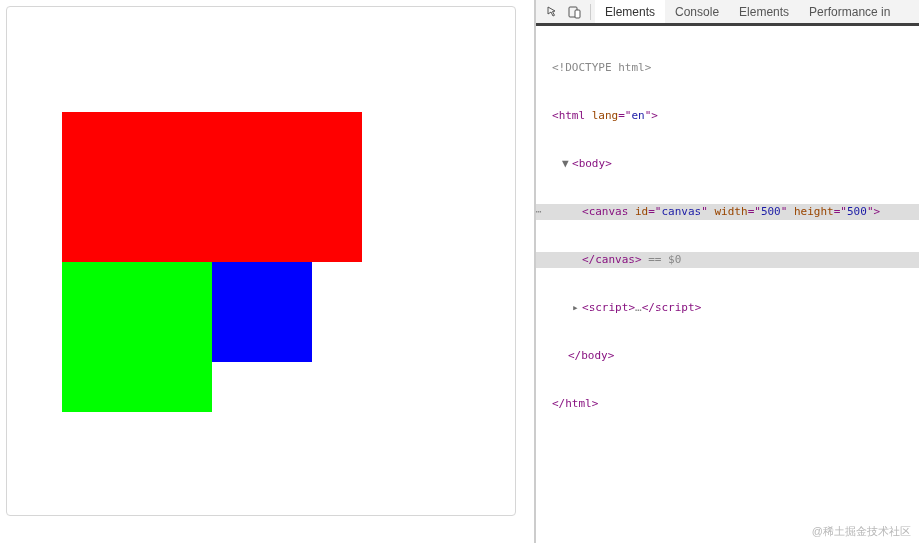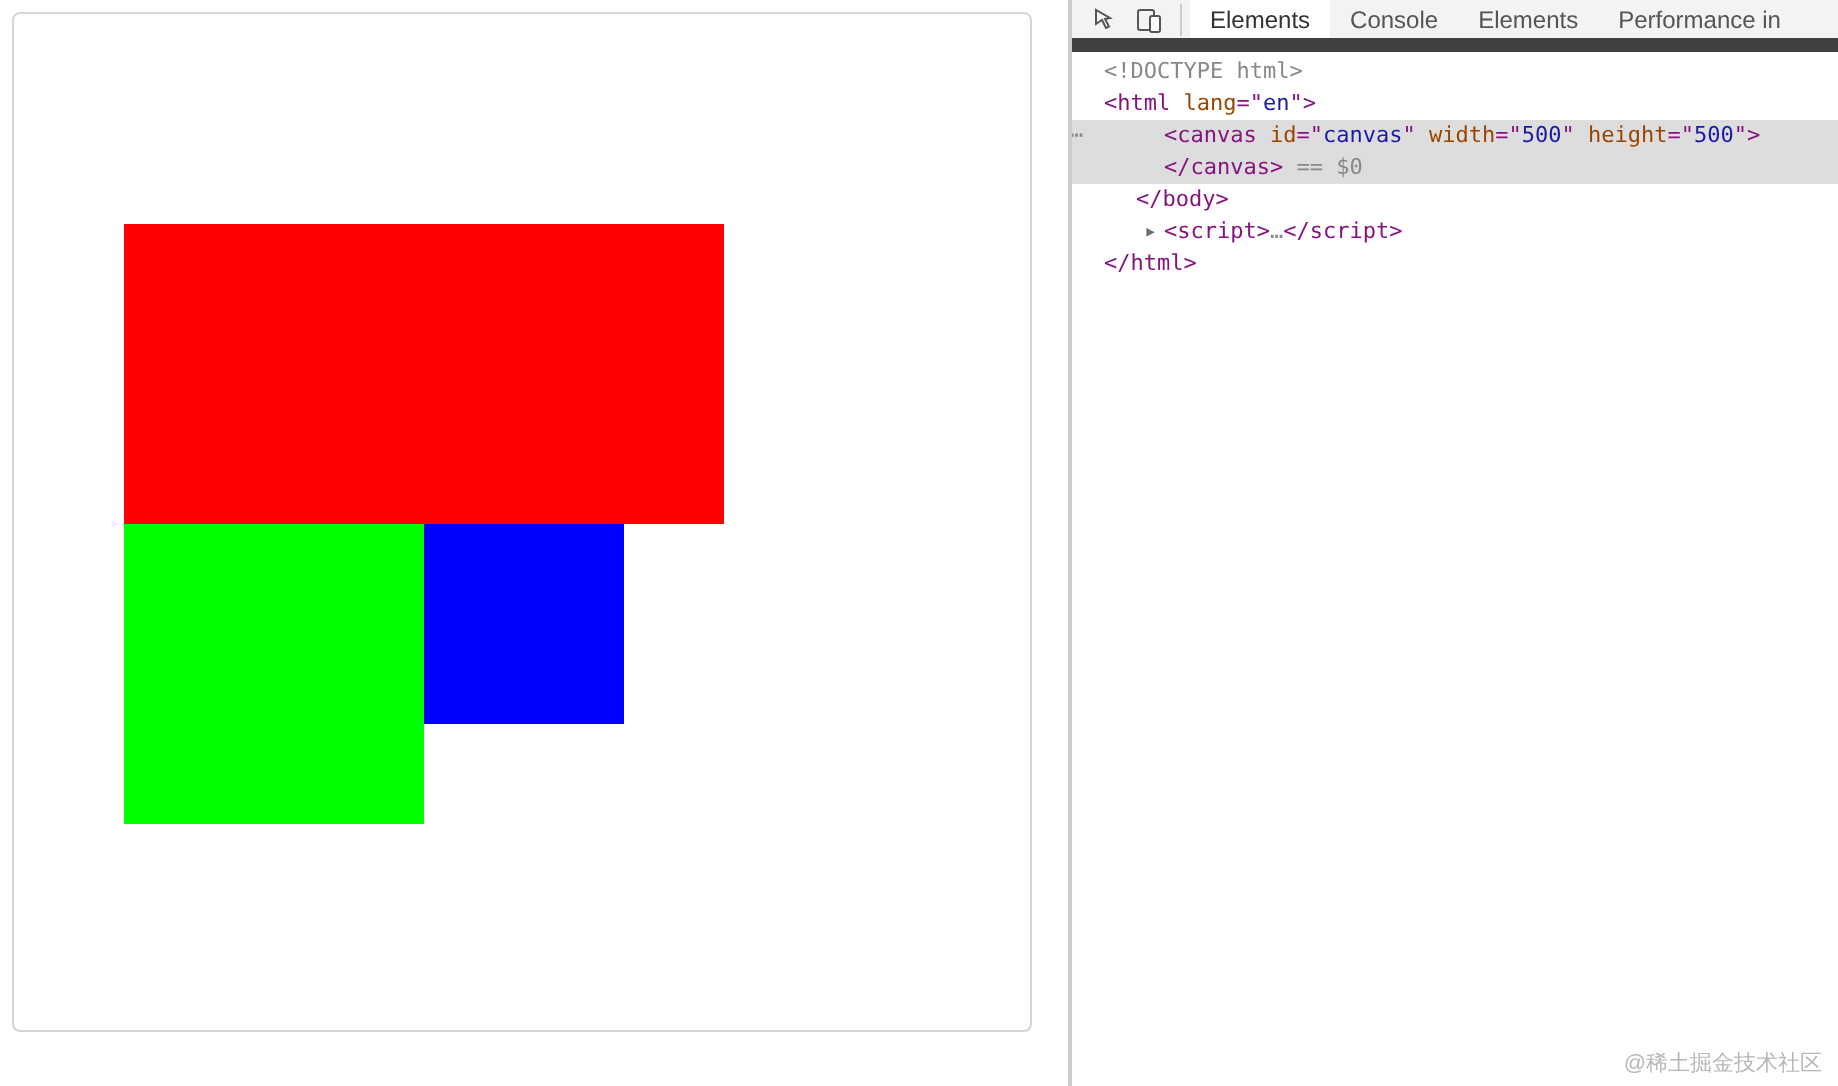--- a/index.html
+++ b/index.html
@@ -48,21 +48,21 @@
       background: #fff;
       display: flex;
       flex-direction: column;
       border-left: 1px solid #ccc;
       min-width: 0;
     }
     .toolbar {
       display: flex;
       align-items: center;
       height: 26px;
-      border-bottom: 7px solid #404040;
+      border-bottom: 3px solid #404040;
       background: #f3f3f3;
       padding-left: 6px;
       gap: 0;
       user-select: none;
       overflow: hidden;
       white-space: nowrap;
     }
     .tool-icon {
       width: 22px;
       height: 22px;
@@ -96,20 +96,21 @@
       font-family: Menlo, Consolas, monospace;
       font-size: 11px;
       line-height: 16px;
       padding: 2px 0 0 0;
       overflow: auto;
       white-space: nowrap;
     }
     .dom-line {
       padding: 0 4px 0 0;
       position: relative;
+      margin-top: 32px;
     }
     .dom-line.highlighted { background: #ddd; }
     .toggle { color: #6e6e6e; display: inline-block; width: 10px; }
     .gutter-dots { color: #888; position: absolute; left: -1px; }
     .punct { color: #881280; }
     .tagname { color: #881280; }
     .attrname { color: #994500; }
     .attrvalue { color: #1a1aa6; }
     .comment-grey { color: #888; }
     .text-content { color: #333; }
@@ -158,32 +159,35 @@
     <div class="tab">Performance in</div>
   </div>
 
   <div class="elements-panel">
     <div class="dom-line" style="padding-left:16px">
       <span class="comment-grey">&lt;!DOCTYPE html&gt;</span>
     </div>
     <div class="dom-line" style="padding-left:16px">
       <span class="punct">&lt;</span><span class="tagname">html</span> <span class="attrname">lang</span><span class="punct">="</span><span class="attrvalue">en</span><span class="punct">"&gt;</span>
     </div>
+    <div class="dom-line" style="padding-left:26px">
+      <span class="toggle">▼</span><span class="punct">&lt;</span><span class="tagname">body</span><span class="punct">&gt;</span>
+    </div>
     <div class="dom-line highlighted" style="padding-left:46px">
       <span class="gutter-dots">⋯</span>
       <span class="punct">&lt;</span><span class="tagname">canvas</span> <span class="attrname">id</span><span class="punct">="</span><span class="attrvalue">canvas</span><span class="punct">"</span> <span class="attrname">width</span><span class="punct">="</span><span class="attrvalue">500</span><span class="punct">"</span> <span class="attrname">height</span><span class="punct">="</span><span class="attrvalue">500</span><span class="punct">"&gt;</span>
     </div>
     <div class="dom-line highlighted" style="padding-left:46px">
       <span class="punct">&lt;/</span><span class="tagname">canvas</span><span class="punct">&gt;</span><span class="comment-grey"> == $0</span>
     </div>
+    <div class="dom-line" style="padding-left:36px">
+      <span class="toggle">▸</span><span class="punct">&lt;</span><span class="tagname">script</span><span class="punct">&gt;</span><span class="comment-grey">…</span><span class="punct">&lt;/</span><span class="tagname">script</span><span class="punct">&gt;</span>
+    </div>
     <div class="dom-line" style="padding-left:32px">
       <span class="punct">&lt;/</span><span class="tagname">body</span><span class="punct">&gt;</span>
-    </div>
-    <div class="dom-line" style="padding-left:36px">
-      <span class="toggle">▸</span><span class="punct">&lt;</span><span class="tagname">script</span><span class="punct">&gt;</span><span class="comment-grey">…</span><span class="punct">&lt;/</span><span class="tagname">script</span><span class="punct">&gt;</span>
     </div>
     <div class="dom-line" style="padding-left:16px">
       <span class="punct">&lt;/</span><span class="tagname">html</span><span class="punct">&gt;</span>
     </div>
   </div>
 </div>
 
 <div class="watermark">@稀土掘金技术社区</div>
 
 </body></html>

